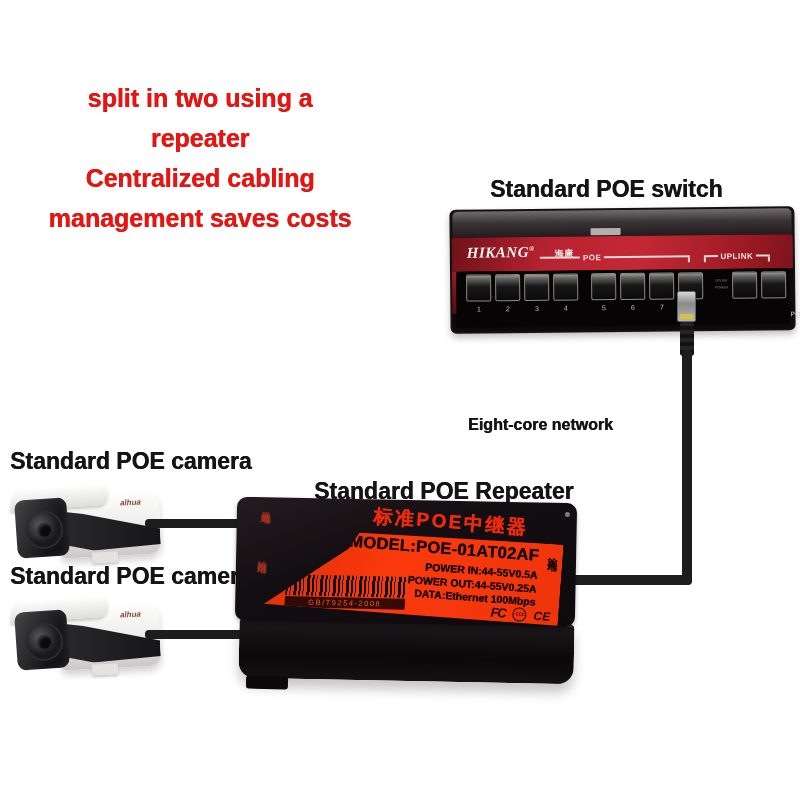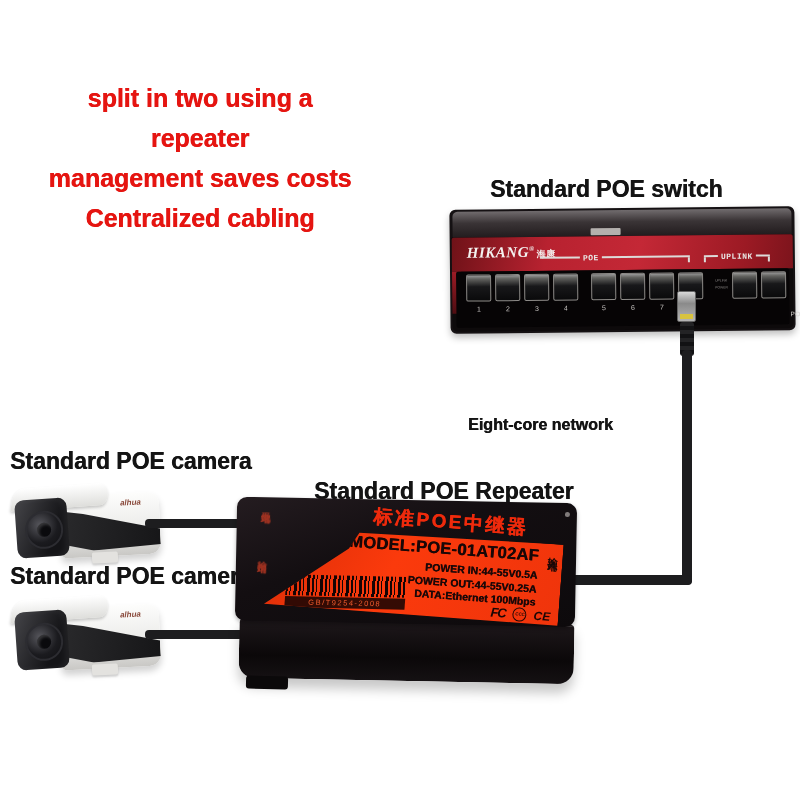--- a/index.html
+++ b/index.html
@@ -31,27 +31,27 @@
     opacity:.85;border-radius:1px;}
   .sw-face{position:absolute;left:2px;top:28px;right:2px;bottom:2px;background:#0d0a0b;
     border-radius:0 0 5px 5px;}
   .sw-red{position:absolute;left:0;top:0;right:0;height:34px;border-radius:2px 2px 0 0;
     background:linear-gradient(100deg,#6f1218,#b82230 28%,#c42836 55%,#9c1a24 85%,#7c141c);}
   .sw-red::after{content:"";position:absolute;left:0;top:34px;width:9px;height:42px;
     background:linear-gradient(180deg,#9c1b25,#4f0d12);}
   .sw-brand{position:absolute;left:15px;top:7px;color:#f4f2f0;font-family:"Liberation Serif",serif;
     font-style:italic;font-weight:bold;font-size:15px;letter-spacing:.5px;white-space:nowrap;}
   .sw-brand sup{font-size:7px;font-style:normal;}
-  .sw-brand-cn{font-size:9px;font-style:normal;margin-left:2px;font-family:"Liberation Sans",sans-serif;}
+  .sw-brand-cn{font-size:9px;font-style:normal;margin-left:20px;font-family:"Liberation Sans",sans-serif;}
   .sw-bracket{position:absolute;top:16px;height:10px;display:flex;align-items:center;
     color:#e8e6e4;font-size:8px;font-weight:bold;letter-spacing:.5px;}
   .sw-bracket .ln{border-top:2px solid #ddlndb;border-top:2px solid #dddbd9;position:relative;height:0;}
   .sw-bracket .ln.tr::after{content:"";position:absolute;right:0;top:0;width:2px;height:5px;background:#dddbd9;}
   .sw-bracket .ln.tl::before{content:"";position:absolute;left:0;top:0;width:2px;height:5px;background:#dddbd9;}
-  .sw-bracket .txt{margin:0 3px;font-family:Liberation Mono, monospace;}
+  .sw-bracket .txt{margin:0 3px;}
   .poe-bracket{left:88px;width:150px;}
   .poe-bracket .ln1{width:40px;}
   .poe-bracket .ln2{flex:1;}
   .uplink-bracket{left:252px;width:66px;}
   .uplink-bracket .ln1,.uplink-bracket .ln2{flex:1;}
   .sw-ports{position:absolute;left:4px;right:4px;top:34px;bottom:4px;background:#060405;
     border-radius:2px;display:flex;padding:3px 0 0 10px;box-sizing:border-box;}
   .pgroup{display:flex;}
   .pg1{margin-right:9px;}
   .pg2{margin-right:8px;}
@@ -145,22 +145,22 @@
 </style>
 </head>
 <body>
 
 <div class="stage">
 
 
   <div class="subtitle">
     <div>split in two using a</div>
     <div>repeater</div>
+    <div>Centralized cabling</div>
     <div>management saves costs</div>
-    <div>Centralized cabling</div>
   </div>
 
   <div class="lbl lbl-switch">Standard POE switch</div>
   <div class="lbl lbl-network">Eight-core network</div>
   <div class="lbl lbl-cam1">Standard POE camera</div>
   <div class="lbl lbl-cam2">Standard POE camera</div>
   <div class="lbl lbl-repeater">Standard POE Repeater</div>
 
   <div class="sw">
     <div class="sw-chassis">

